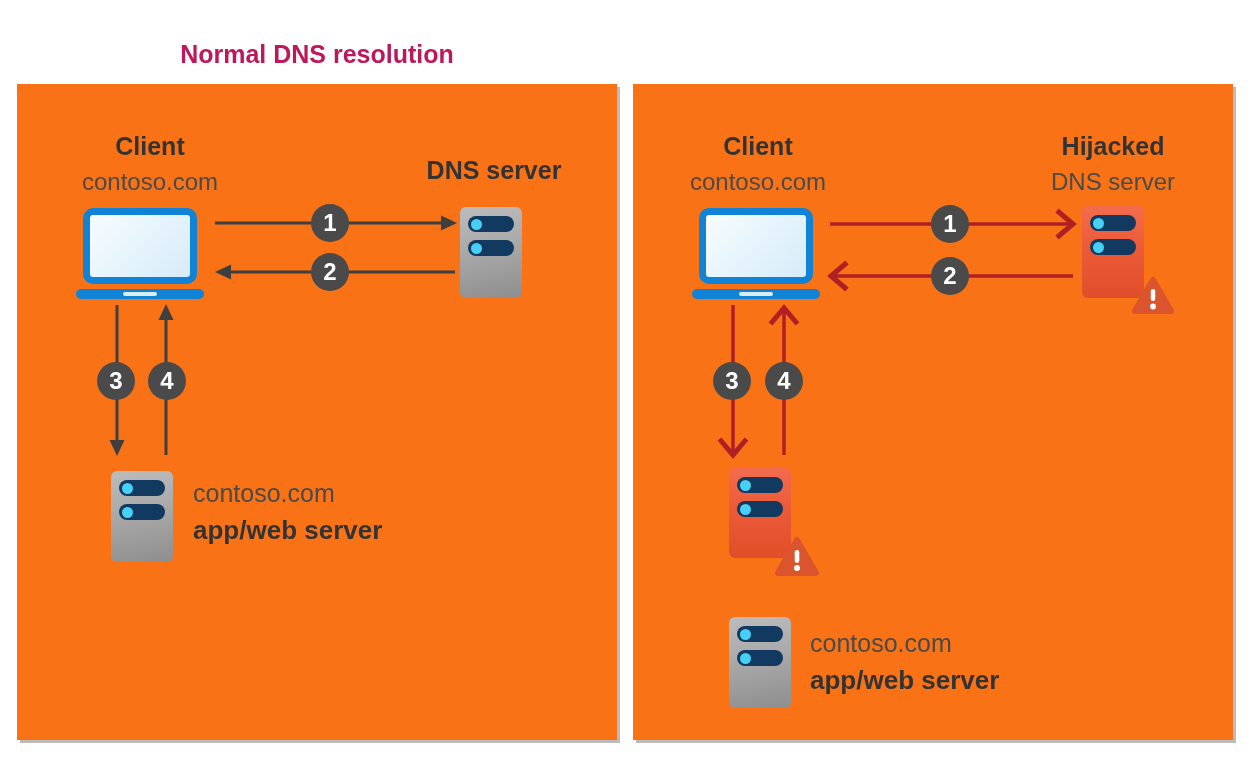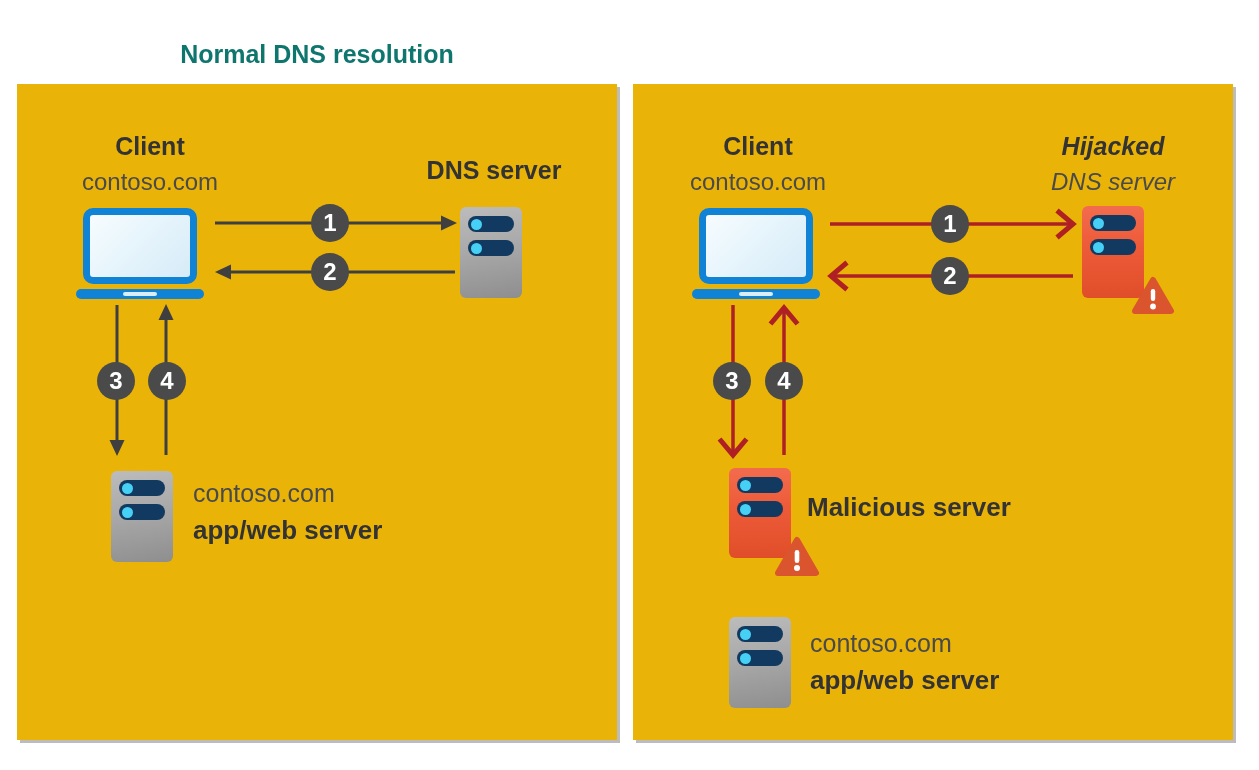--- a/index.html
+++ b/index.html
@@ -1,25 +1,25 @@
 <!DOCTYPE html>
 <html><head>
 <meta charset="utf-8">
 <style>
   html,body{margin:0;padding:0;background:#ffffff;}
   body{font-family:"Liberation Sans", sans-serif; -webkit-font-smoothing:antialiased;}
   #stage{position:relative;width:1259px;height:770px;background:#fff;overflow:hidden;}
 
-  .panel{position:absolute;top:84px;width:600px;height:656px;background:#eab308;
+  .panel{position:absolute;top:84px;width:600px;height:656px;background:#f97316;
          box-shadow:3px 3px 0 #bcbcbc;}
   #panel-left{left:17px;}
   #panel-right{left:633px;}
 
   .diagram-title{position:absolute;top:40px;width:600px;text-align:center;
-                 font-size:25px;font-weight:bold;color:#0f766e;}
+                 font-size:25px;font-weight:bold;color:#be185d;}
   #title-left{left:17px;}
   #title-right{left:633px;}
 
   .label-block{position:absolute;width:200px;text-align:center;line-height:36px;color:#333;}
   .lbl-bold{font-size:25px;font-weight:bold;color:#333;}
   .lbl-reg{font-size:24px;font-weight:normal;color:#4a4a4a;}
 
   
   .laptop{position:absolute;left:59px;top:124px;width:142px;height:92px;}
   .lap-screen{position:absolute;left:7px;top:0;width:100px;height:62px;
@@ -147,21 +147,21 @@
       <div class="lbl-reg">contoso.com</div>
     </div>
 
     <div class="laptop">
       <div class="lap-screen"></div>
       <div class="lap-base">
         <div class="lap-slot"></div>
       </div>
     </div>
 
-    <div class="label-block" style="left:380px;top:44px;font-style:italic;">
+    <div class="label-block" style="left:380px;top:44px;">
       <div class="lbl-bold">Hijacked</div>
       <div class="lbl-reg">DNS server</div>
     </div>
 
     <div class="server orange" style="left:449px;top:122px;height:92px;">
       <div class="pill p1">
           <div class="dot"></div>
         </div>
       <div class="pill p2">
           <div class="dot"></div>
@@ -187,23 +187,20 @@
           <div class="dot"></div>
         </div>
     </div>
 
     <svg class="warning" style="left:141px;top:452px;" width="46" height="42" viewBox="0 0 46 42">
       <polygon points="23,4 42,37 4,37" fill="#da552e" stroke="#da552e" stroke-width="6" stroke-linejoin="round"></polygon>
       <rect x="20.7" y="14" width="4.6" height="13" rx="2.3" fill="#ffffff"></rect>
       <circle cx="23" cy="32" r="3" fill="#ffffff"></circle>
     </svg>
 
-    <div class="free-label" style="left:174px;top:405px;">
-      <div class="line-bold">Malicious server</div>
-    </div>
 
     <div class="server gray" style="left:96px;top:533px;">
       <div class="pill p1">
           <div class="dot"></div>
         </div>
       <div class="pill p2">
           <div class="dot"></div>
         </div>
     </div>
 

